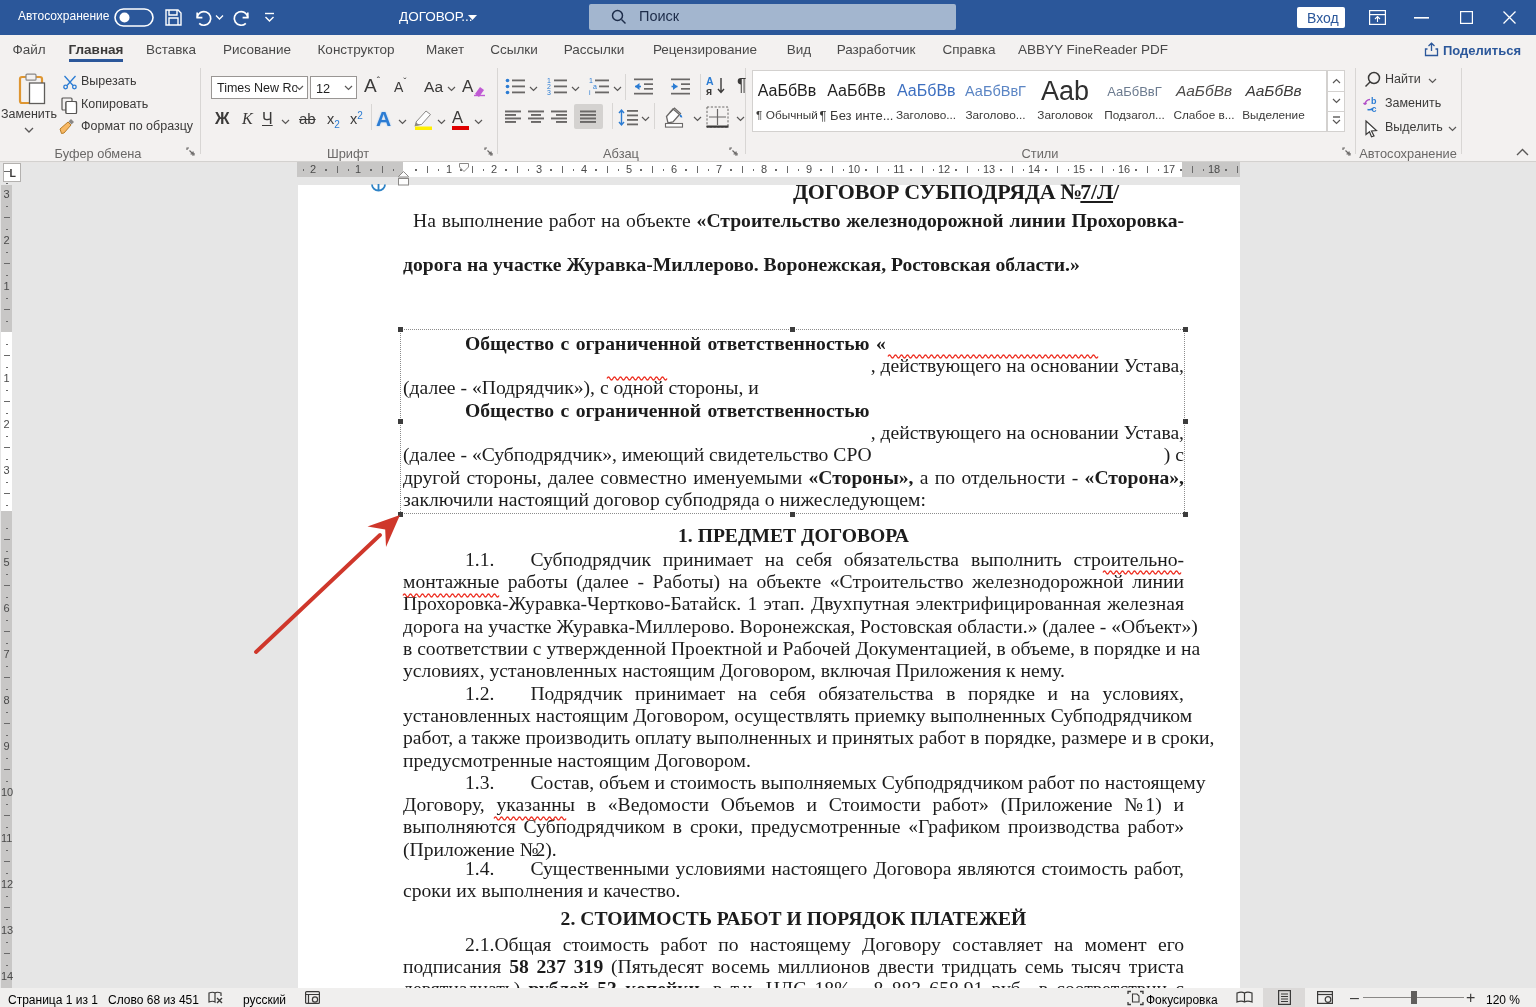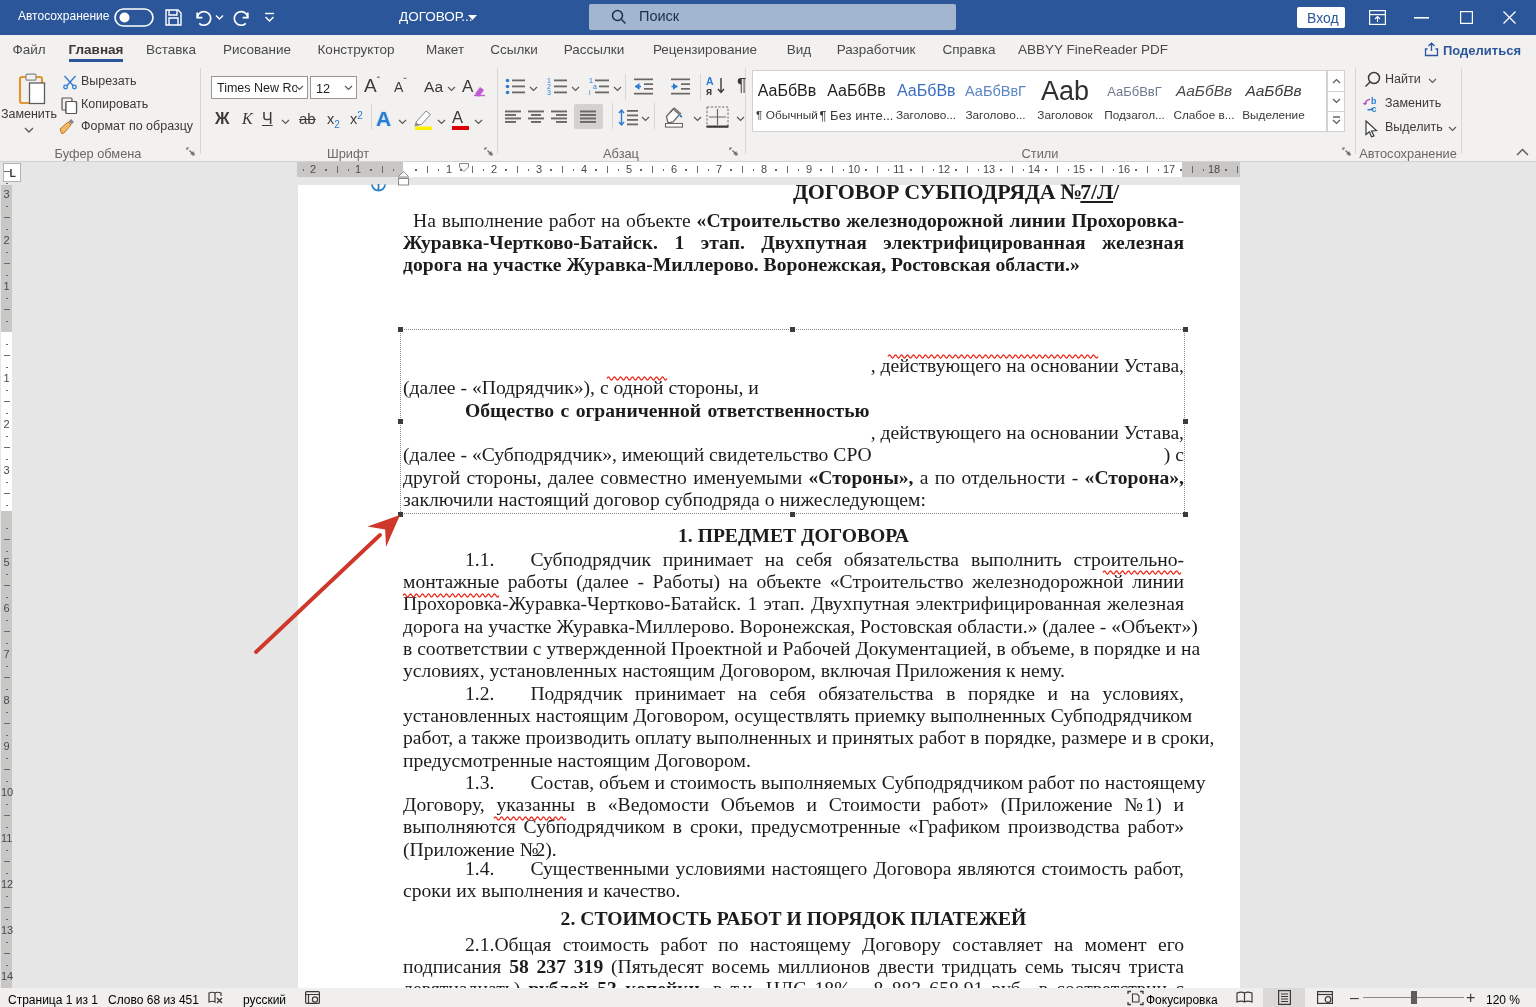--- a/index.html
+++ b/index.html
@@ -536,31 +536,31 @@
     <div class="htick" style="left:6px;top:918.5px;width:1.5px;height:1.5px"></div>
     <div class="htick" style="left:6px;top:941.5px;width:1.5px;height:1.5px"></div>
     <div class="htick" style="left:3.5px;top:953.0px;width:6px;height:1px"></div>
     <div class="htick" style="left:6px;top:964.5px;width:1.5px;height:1.5px"></div>
     <svg class="abs" style="left:371px;top:184px" width="15" height="9" fill="none" stroke="#2e83c6" stroke-width="1.8">
 <path d="M1 0.5 a6.5 6 0 0 0 13 0"></path>
       <path d="M7.5 0 v6.5"></path>
     </svg>
     <div class="abs" style="left:793px;top:180.2px;font-family:&quot;Liberation Serif&quot;,serif;font-weight:bold;font-size:22px;line-height:24px;letter-spacing:-0.28px;color:#1c1c1c;white-space:nowrap">ДОГОВОР СУБПОДРЯДА №<u style="margin-left:-2px">7/Л</u>/</div>
     <div class="ln " style="top:209.7px;"><span style="display:inline-block;width:10px"></span>На выполнение работ на объекте <b>«Строительство железнодорожной линии Прохоровка-</b></div>
-    <div class="ln " style="top:232.0px;"><b>Журавка-Чертково-Батайск. 1 этап. Двухпутная электрифицированная железная</b></div>
     <div class="ln lnl" style="top:254.3px;"><b>дорога на участке Журавка-Миллерово. Воронежская, Ростовская области.»</b></div>
     <div class="abs" style="left:400px;top:329px;width:785px;height:185px;border:1px dotted #8c8c8c"></div>
     <div class="hd" style="left:397.5px;top:326.5px"></div>
     <div class="hd" style="left:790.0px;top:326.5px"></div>
     <div class="hd" style="left:1182.5px;top:326.5px"></div>
     <div class="hd" style="left:397.5px;top:419.0px"></div>
     <div class="hd" style="left:1182.5px;top:419.0px"></div>
     <div class="hd" style="left:397.5px;top:511.5px"></div>
     <div class="hd" style="left:790.0px;top:511.5px"></div>
     <div class="hd" style="left:1182.5px;top:511.5px"></div>
+    <div class="ln lnl" style="top:332.7px;word-spacing:1.5px"><span style="display:inline-block;width:62px"></span><b>Общество  с  ограниченной  ответственностью  «</b></div>
     <div class="ln lnr" style="top:355.0px;">, действующего на основании Устава,</div>
     <div class="ln lnl" style="top:399.6px;word-spacing:1.5px"><span style="display:inline-block;width:62px"></span><b>Общество  с  ограниченной  ответственностью</b></div>
     <div class="ln lnl" style="top:377.3px;">(далее - «Подрядчик»), с одной стороны, и</div>
     <div class="ln lnr" style="top:421.9px;">, действующего на основании Устава,</div>
     <div class="ln lnl" style="top:444.2px;">(далее - «Субподрядчик», имеющий свидетельство СРО<span style="float:right">) с</span></div>
     <div class="ln " style="top:466.5px;">другой стороны, далее совместно именуемыми <b>«Стороны»,</b> а по отдельности - <b>«Сторона»,</b></div>
     <div class="ln lnl" style="top:488.8px;">заключили настоящий договор субподряда о нижеследующем:</div>
     <div class="ln lnc" style="top:524.7px;"><b>1. ПРЕДМЕТ ДОГОВОРА</b></div>
     <div class="ln " style="top:548.7px;"><span style="display:inline-block;width:62px"></span>1.1.<span style="display:inline-block;width:36px"></span>Субподрядчик принимает на себя обязательства выполнить строительно-</div>
     <div class="ln " style="top:571.0px;">монтажные работы (далее - Работы) на объекте «Строительство железнодорожной линии</div>

